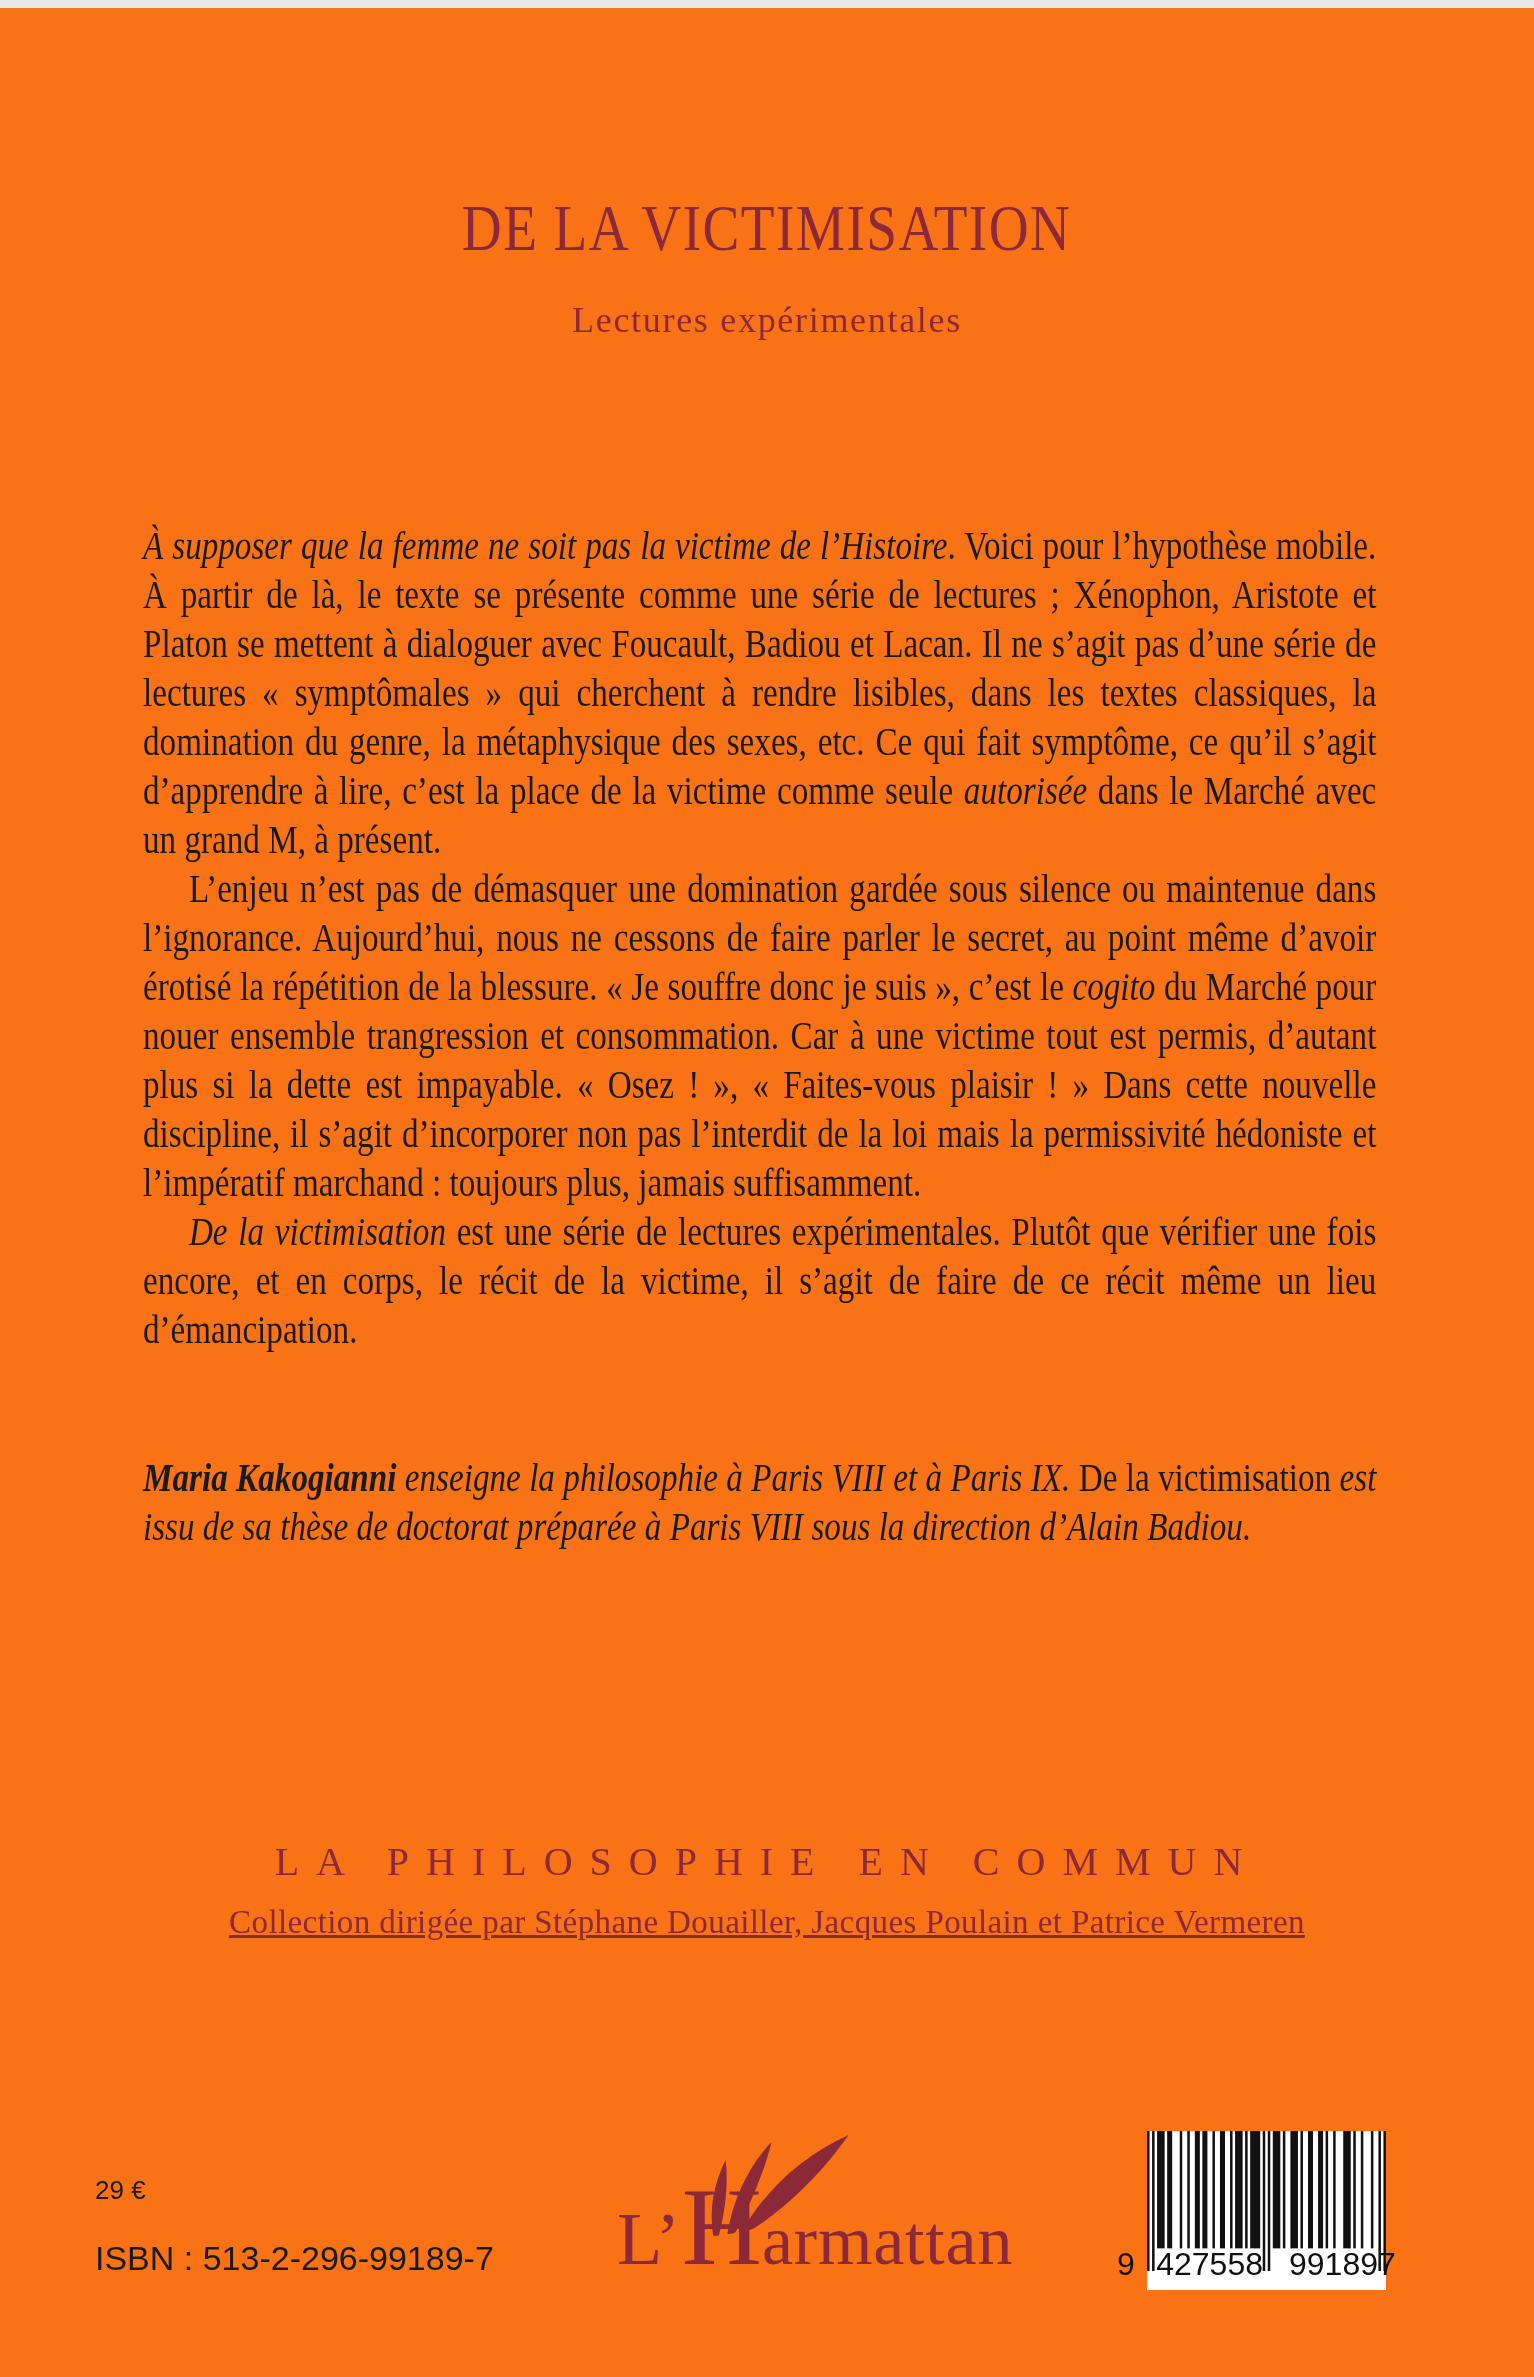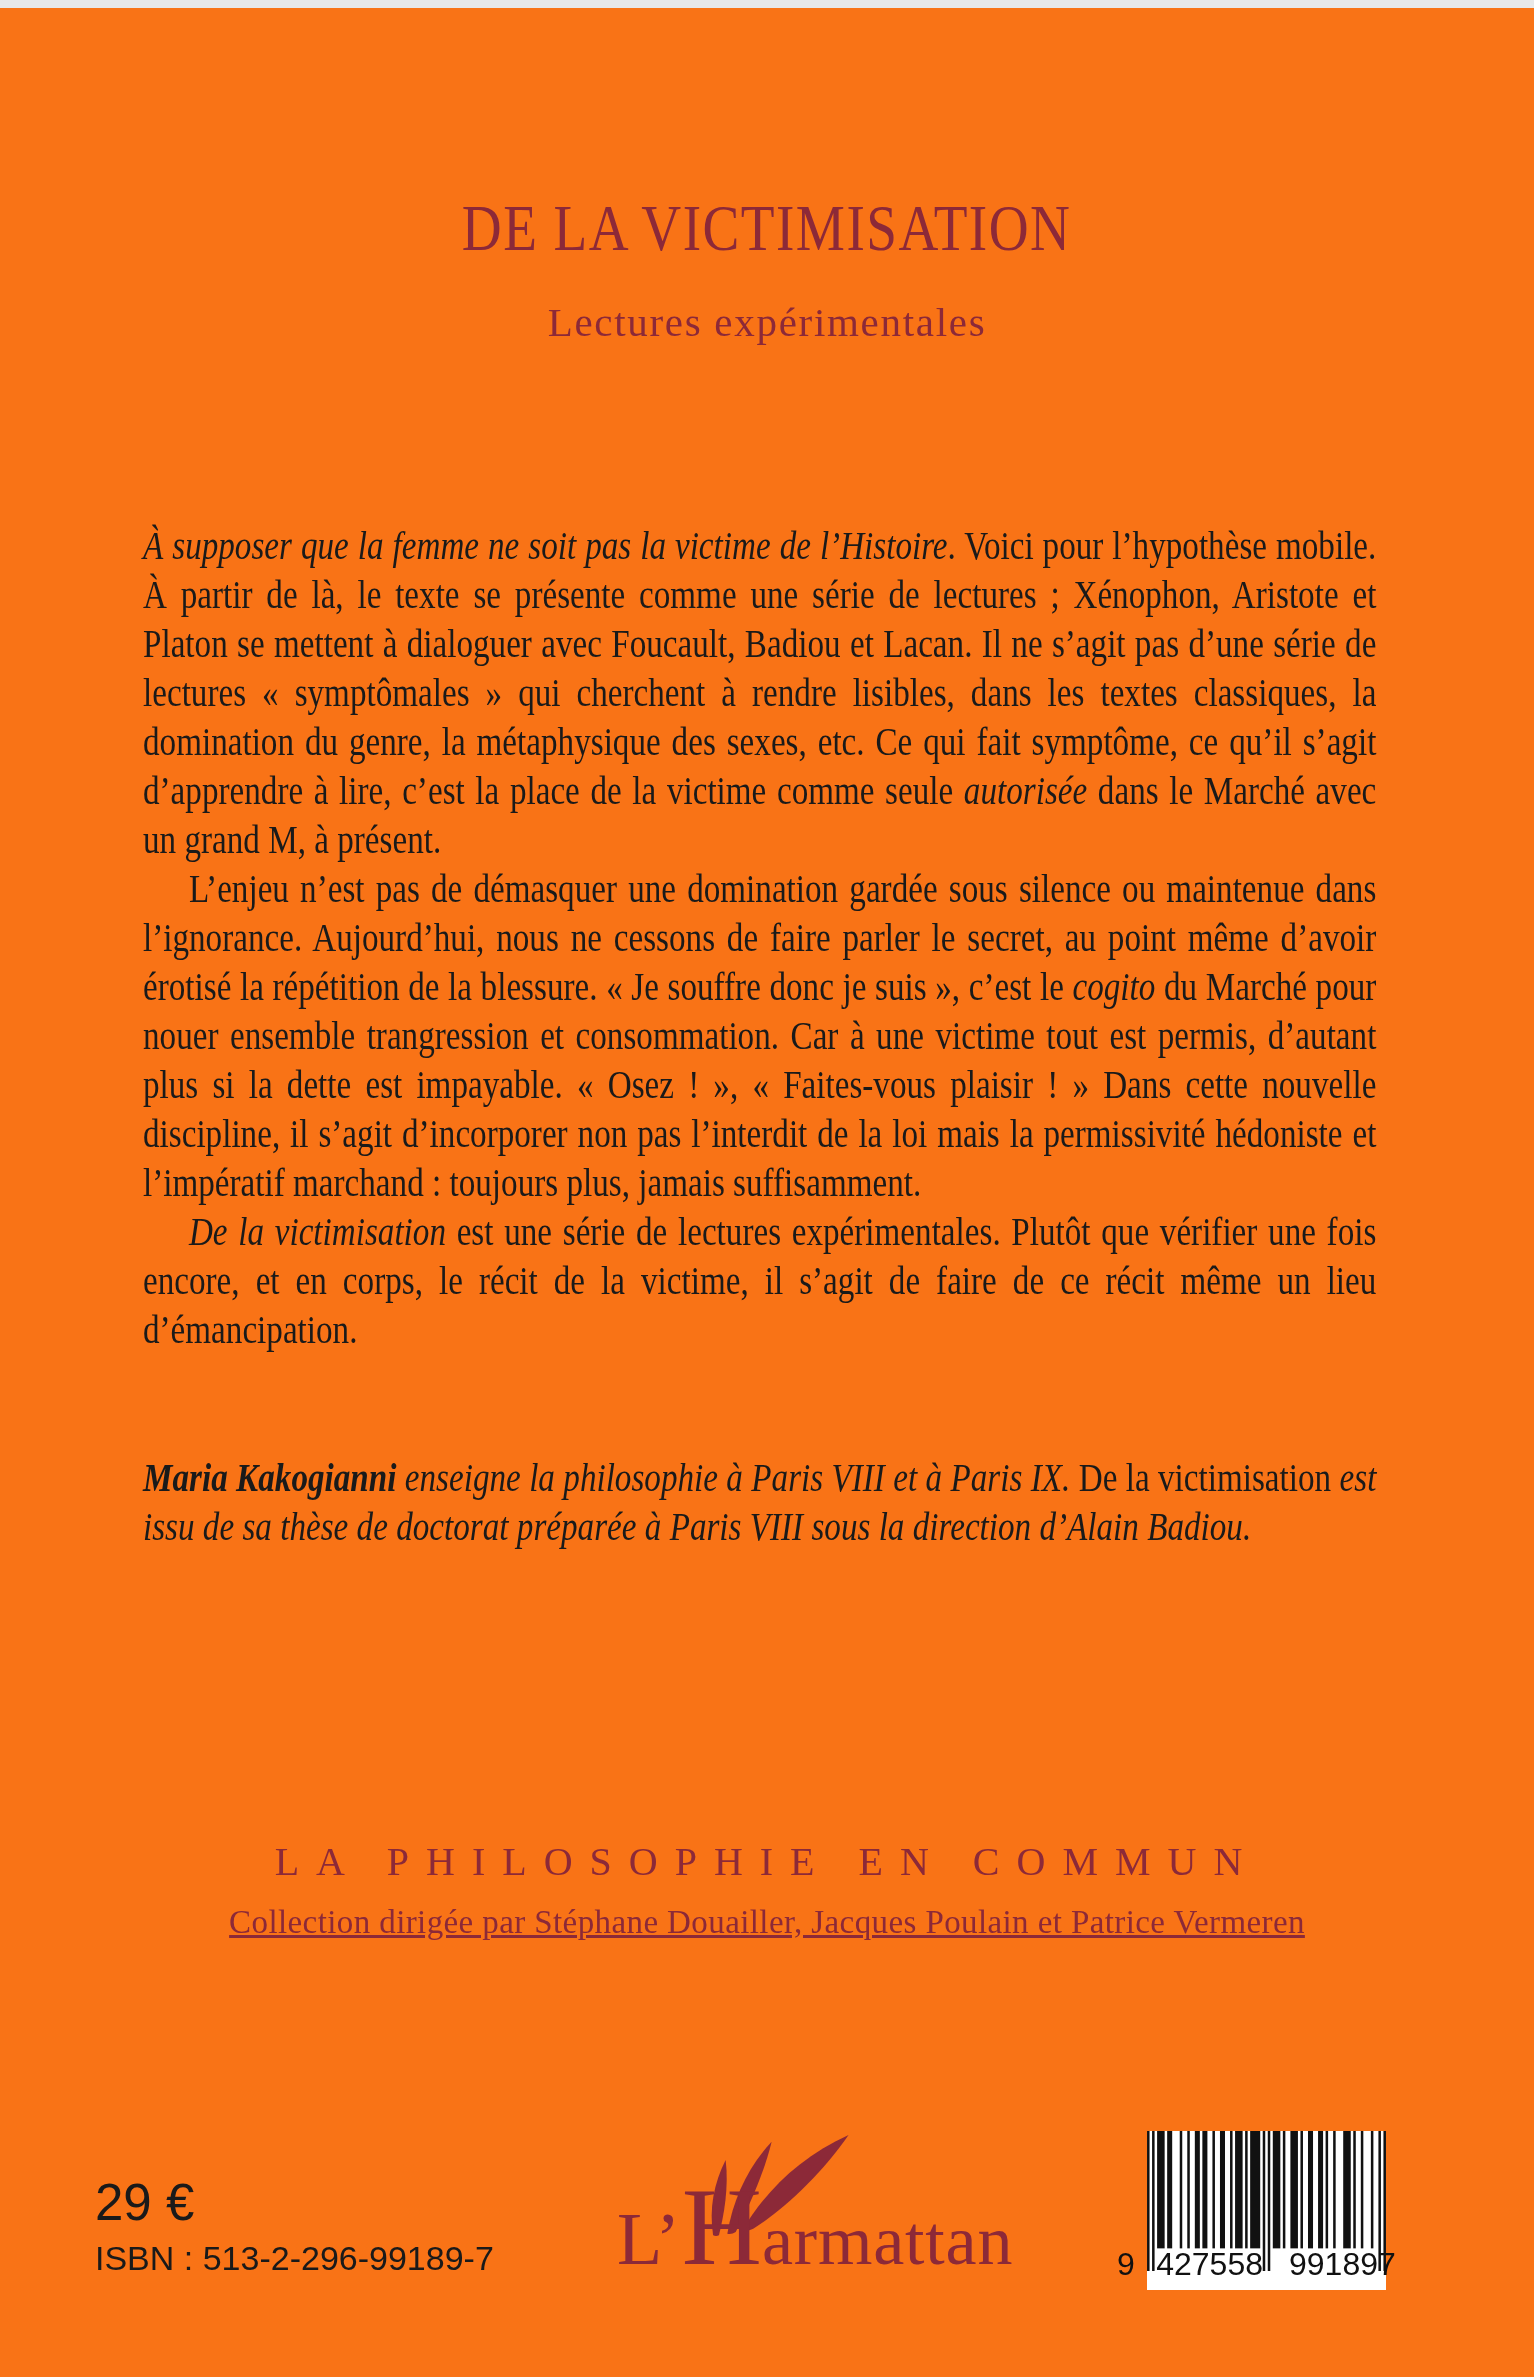--- a/index.html
+++ b/index.html
@@ -10,21 +10,21 @@
     margin:8px auto;
   }
   
   .book-title{
     position:absolute; top:188px; left:0; width:100%;
     text-align:center; color:var(--accent); font-size:65px; line-height:1;
   }
   .book-title .squeeze{display:inline-block; transform:scaleX(.85); transform-origin:50% 50%; letter-spacing:1.7px;}
   .book-subtitle{
     position:absolute; top:294px; left:0; width:100%;
-    text-align:center; color:var(--accent); font-size:41px; letter-spacing:1.7px; line-height:1;
+    text-align:center; color:var(--accent); font-size:36px; letter-spacing:1.7px; line-height:1;
   }
   
   .blurb, .bio{
     position:absolute; left:143px; width:1451px;
     transform:scaleX(.85); transform-origin:0 0;
     font-size:39px; line-height:49px; text-align:justify; color:var(--ink);
   }
   .blurb{top:513px;}
   .bio{top:1445px; font-style:italic;}
   .blurb p, .bio p{margin:0;}
@@ -38,21 +38,21 @@
     text-align:center; color:var(--accent); font-size:40px; line-height:1;
     letter-spacing:17px; white-space:nowrap;
   }
   .collection-directors{
     position:absolute; top:1898px; left:0; width:100%;
     text-align:center; color:var(--accent); font-size:33px; line-height:1; letter-spacing:0.4px;text-decoration:underline;
   }
   
   .price{
     position:absolute; left:95px; top:2169px;
-    font-family:"Liberation Sans", sans-serif; font-size:51px; color:var(--ink); line-height:1;text-align:center;
+    font-family:"Liberation Sans", sans-serif; font-size:26px; color:var(--ink); line-height:1;text-align:center;
   }
   .isbn{
     position:absolute; left:95px; top:2233px;
     font-family:"Liberation Sans", sans-serif; font-size:34px; color:var(--ink); line-height:1;
   }
   
   .logo{position:absolute; left:617px; top:2127px; width:386px; height:155px; color:var(--accent);}
   .logo-text{position:absolute; left:0; bottom:8.4px; display:flex; align-items:baseline; white-space:nowrap; line-height:1;}
   .lp-l{font-size:74px;}
   .lp-h{font-size:111px; margin-left:1.7px;}

